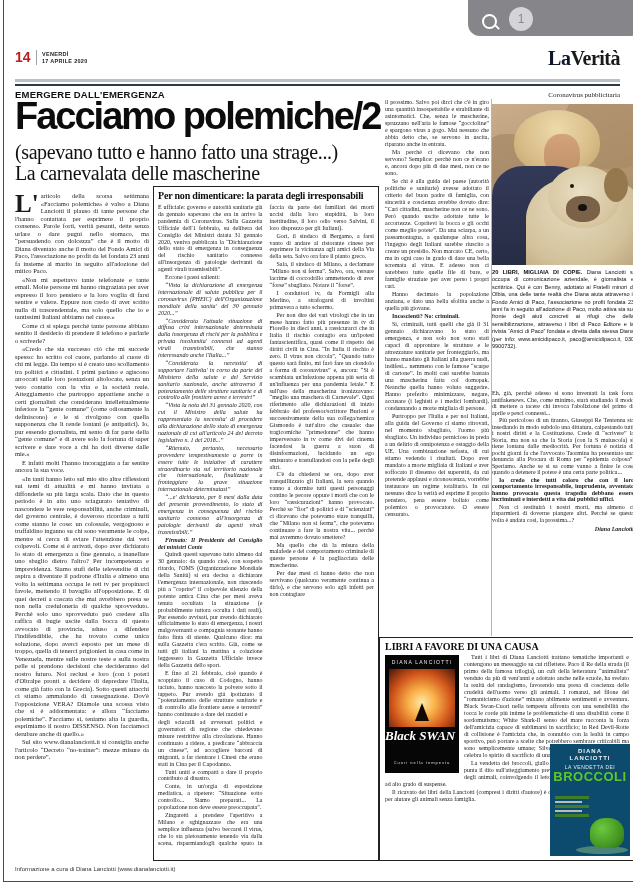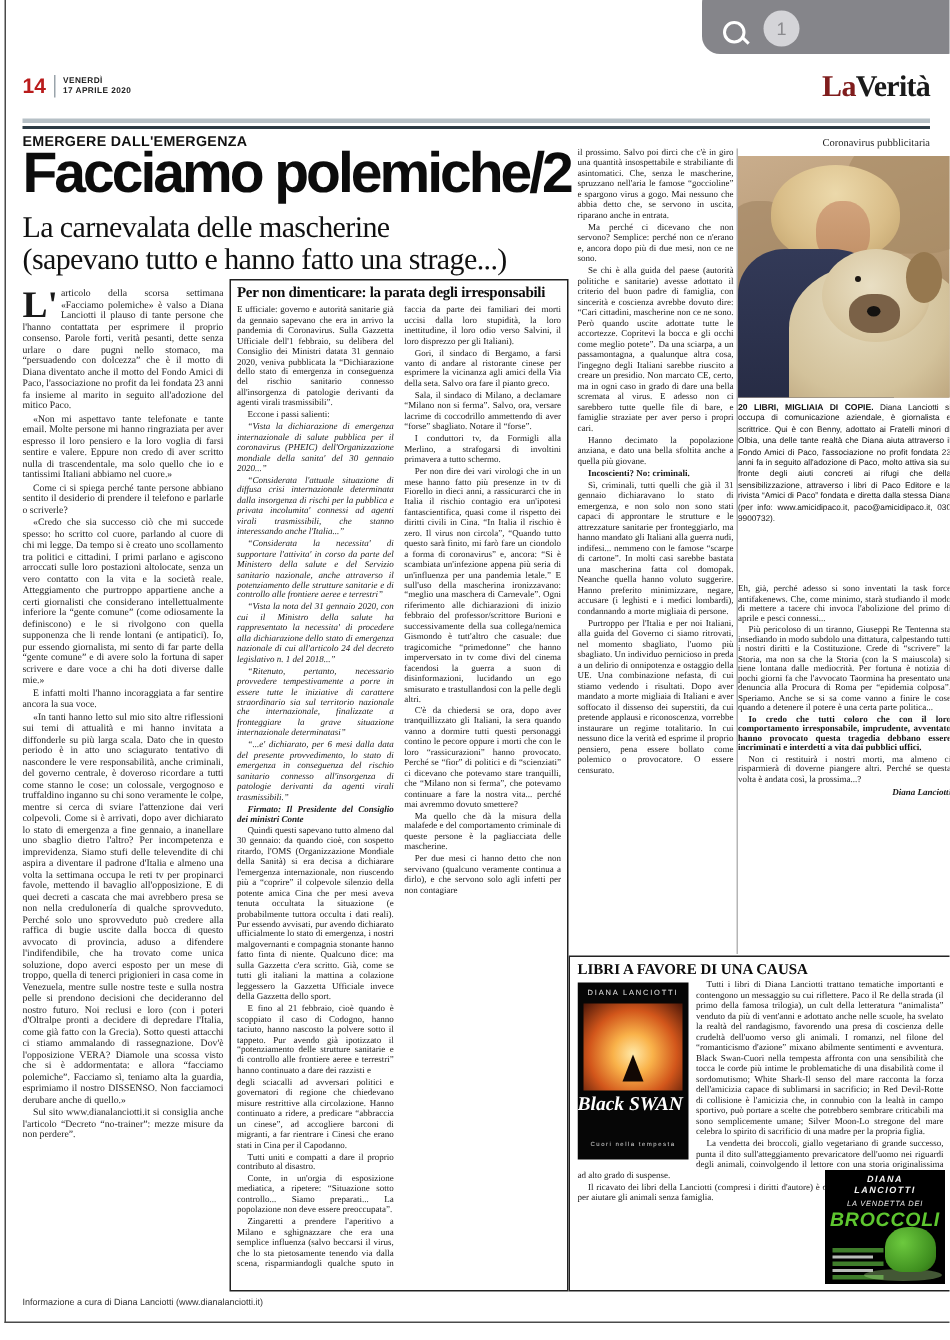--- a/index.html
+++ b/index.html
@@ -16,21 +16,21 @@
   .mag .handle{position:absolute;left:12px;top:12px;width:6px;height:2px;background:#fff;transform:rotate(45deg);}
   .badge{width:24px;height:24px;border-radius:50%;background:#d4d4d8;color:#8a8a8e;
          font-family:"Liberation Sans",sans-serif;font-size:12px;display:flex;align-items:center;justify-content:center;}
   
   .hdr-num{position:absolute;left:11px;top:49px;font-family:"Liberation Sans",sans-serif;
            font-weight:bold;font-size:14px;color:#b91c1c;}
   .hdr-div{position:absolute;left:32px;top:50px;width:1px;height:15px;background:#9aa4ab;}
   .hdr-date{position:absolute;left:38px;top:51px;font-family:"Liberation Sans",sans-serif;
             font-size:5.5px;font-weight:bold;color:#222;line-height:6.5px;letter-spacing:.3px;}
   .masthead{position:absolute;right:14px;top:47px;font-size:20px;font-weight:bold;letter-spacing:-.5px;}
-  .masthead .la{color:#7f1d1d;}
+  .masthead .la{color:#0f172a;}
   .rule-light{position:absolute;left:11px;top:79px;width:605px;height:3px;background:#b6c0c6;}
   .rule-dark{position:absolute;left:11px;top:84px;width:605px;height:2px;background:#2b3a44;}
   .kicker{position:absolute;left:11px;top:89px;font-family:Liberation Sans, sans-serif;
           font-weight:bold;font-size:9.5px;letter-spacing:.2px;color:#111;}
   .adnote{position:absolute;right:14px;top:91px;font-size:7px;color:#222;}
   
   .headline{position:absolute;left:11px;top:96px;width:366px;font-family:"Liberation Sans",sans-serif;
             font-weight:bold;font-size:38px;letter-spacing:-2px;color:#0c0c0c;line-height:40px;}
   .subhead{position:absolute;left:11px;top:142px;width:368px;font-size:20px;line-height:21px;
            font-weight:500;color:#111;letter-spacing:-.4px;}
@@ -87,22 +87,22 @@
   .cs-author{position:absolute;top:4px;width:100%;text-align:center;color:#e8e8e8;
              font-family:"Liberation Sans",sans-serif;font-size:5px;letter-spacing:1.2px;}
   .cs-sea{position:absolute;top:14px;left:4px;right:4px;height:58px;
           background:radial-gradient(circle at 50% 58%,#ffe9a8 0%,#f9b24a 28%,#d2561b 62%,#4a1608 100%);}
   .cs-sail{position:absolute;left:50%;bottom:6px;margin-left:-7px;width:0;height:0;
            border-left:7px solid transparent;border-right:7px solid transparent;border-bottom:18px solid #120804;}
   .cs-title{position:absolute;top:74px;width:100%;text-align:left;color:#fff;
             font-style:italic;font-size:13px;line-height:13px;font-weight:bold;}
   .cs-sub{position:absolute;top:104px;width:100%;text-align:center;color:#ddd;
           font-family:"Liberation Sans",sans-serif;font-size:4px;letter-spacing:1px;}
-  .cover-broccoli{position:absolute;right:4px;bottom:4px;width:80px;height:76px;background:#000000;
-                  overflow:hidden;font-style:italic;}
+  .cover-broccoli{position:absolute;right:4px;bottom:4px;width:80px;height:112px;background:#0c4a6e;
+                  overflow:hidden;}
   .cb-author{margin-top:4px;text-align:center;color:#f2f2f2;font-family:"Liberation Sans",sans-serif;
              font-weight:bold;font-size:6px;line-height:6.5px;letter-spacing:1px;}
   .cb-line1{text-align:center;color:#e8e8e8;font-family:"Liberation Sans",sans-serif;font-size:5px;
             letter-spacing:.5px;margin-top:3px;}
   .cb-line2{text-align:center;color:#5ec62f;font-family:"Liberation Sans",sans-serif;font-weight:bold;
             font-size:13px;letter-spacing:.5px;line-height:13px;}
   .cb-chips{position:absolute;left:5px;top:52px;width:34px;}
   .cb-chips div{height:2.5px;margin-bottom:2px;background:#3f7d2b;}
   .cb-chips div:nth-child(2n){background:#b9bdb9;width:80%;}
   .cb-broc{position:absolute;right:6px;bottom:8px;width:34px;height:30px;
@@ -126,22 +126,22 @@
   </div>
   <div class="masthead"><span class="la">La</span><span>Verità</span></div>
   <div class="rule-light"></div>
   <div class="rule-dark"></div>
 
   <div class="kicker">EMERGERE DALL'EMERGENZA</div>
   <div class="adnote">Coronavirus pubblicitaria</div>
 
   <div class="headline">Facciamo polemiche/2</div>
   <div class="subhead">
+    <div>(sapevano tutto e hanno fatto una strage...)</div>
     <div>La carnevalata delle mascherine</div>
-    <div>(sapevano tutto e hanno fatto una strage...)</div>
   </div>
 
   <div class="col1">
       <p class="pp dc ni">L'articolo della scorsa settimana «Facciamo polemiche» è valso a Diana Lanciotti il plauso di tante persone che l'hanno contattata per esprimere il proprio consenso. Parole forti, verità pesanti, dette senza urlare o dare pugni nello stomaco, ma “persuadendo con dolcezza” che è il motto di Diana diventato anche il motto del Fondo Amici di Paco, l'associazione no profit da lei fondata 23 anni fa insieme al marito in seguito all'adozione del mitico Paco.</p>
       <p class="pp">«Non mi aspettavo tante telefonate e tante email. Molte persone mi hanno ringraziata per aver espresso il loro pensiero e la loro voglia di farsi sentire e valere. Eppure non credo di aver scritto nulla di trascendentale, ma solo quello che io e tantissimi Italiani abbiamo nel cuore.»</p>
       <p class="pp">Come ci si spiega perché tante persone abbiano sentito il desiderio di prendere il telefono e parlarle o scriverle?</p>
       <p class="pp">«Credo che sia successo ciò che mi succede spesso: ho scritto col cuore, parlando al cuore di chi mi legge. Da tempo si è creato uno scollamento tra politici e cittadini. I primi parlano e agiscono arroccati sulle loro postazioni altolocate, senza un vero contatto con la vita e la società reale. Atteggiamento che purtroppo appartiene anche a certi giornalisti che considerano intellettualmente inferiore la “gente comune” (come odiosamente la definiscono) e le si rivolgono con quella supponenza che li rende lontani (e antipatici). Io, pur essendo giornalista, mi sento di far parte della “gente comune” e di avere solo la fortuna di saper scrivere e dare voce a chi ha doti diverse dalle mie.»</p>
       <p class="pp">E infatti molti l'hanno incoraggiata a far sentire ancora la sua voce.</p>
       <p class="pp">«In tanti hanno letto sul mio sito altre riflessioni sui temi di attualità e mi hanno invitata a diffonderle su più larga scala. Dato che in questo periodo è in atto uno sciagurato tentativo di nascondere le vere responsabilità, anche criminali, del governo centrale, è doveroso ricordare a tutti come stanno le cose: un colossale, vergognoso e truffaldino inganno su chi sono veramente le colpe, mentre si cerca di sviare l'attenzione dai veri colpevoli. Come si è arrivati, dopo aver dichiarato lo stato di emergenza a fine gennaio, a inanellare uno sbaglio dietro l'altro? Per incompetenza e imprevidenza. Siamo stufi delle televendite di chi aspira a diventare il padrone d'Italia e almeno una volta la settimana occupa le reti tv per propinarci favole, mettendo il bavaglio all'opposizione. E di quei decreti a cascata che mai avrebbero presa se non nella credulonería di qualche sprovveduto. Perché solo uno sprovveduto può credere alla raffica di bugie uscite dalla bocca di questo avvocato di provincia, aduso a difendere l'indifendibile, che ha trovato come unica soluzione, dopo averci esposto per un mese di troppo, quella di tenerci prigionieri in casa come in Venezuela, mentre sulle nostre teste e sulla nostra pelle si prendono decisioni che decideranno del nostro futuro. Noi reclusi e loro (con i poteri d'Oltralpe pronti a decidere di depredare l'Italia, come già fatto con la Grecia). Sotto questi attacchi ci stiamo ammalando di rassegnazione. Dov'è l'opposizione VERA? Diamole una scossa visto che si è addormentata: e allora “facciamo polemiche”. Facciamo sì, teniamo alta la guardia, esprimiamo il nostro DISSENSO. Non facciamoci derubare anche di quello.»</p>
       <p class="pp">Sul sito www.dianalanciotti.it si consiglia anche l'articolo “Decreto “no-trainer”: mezze misure da non perdere”.</p>

